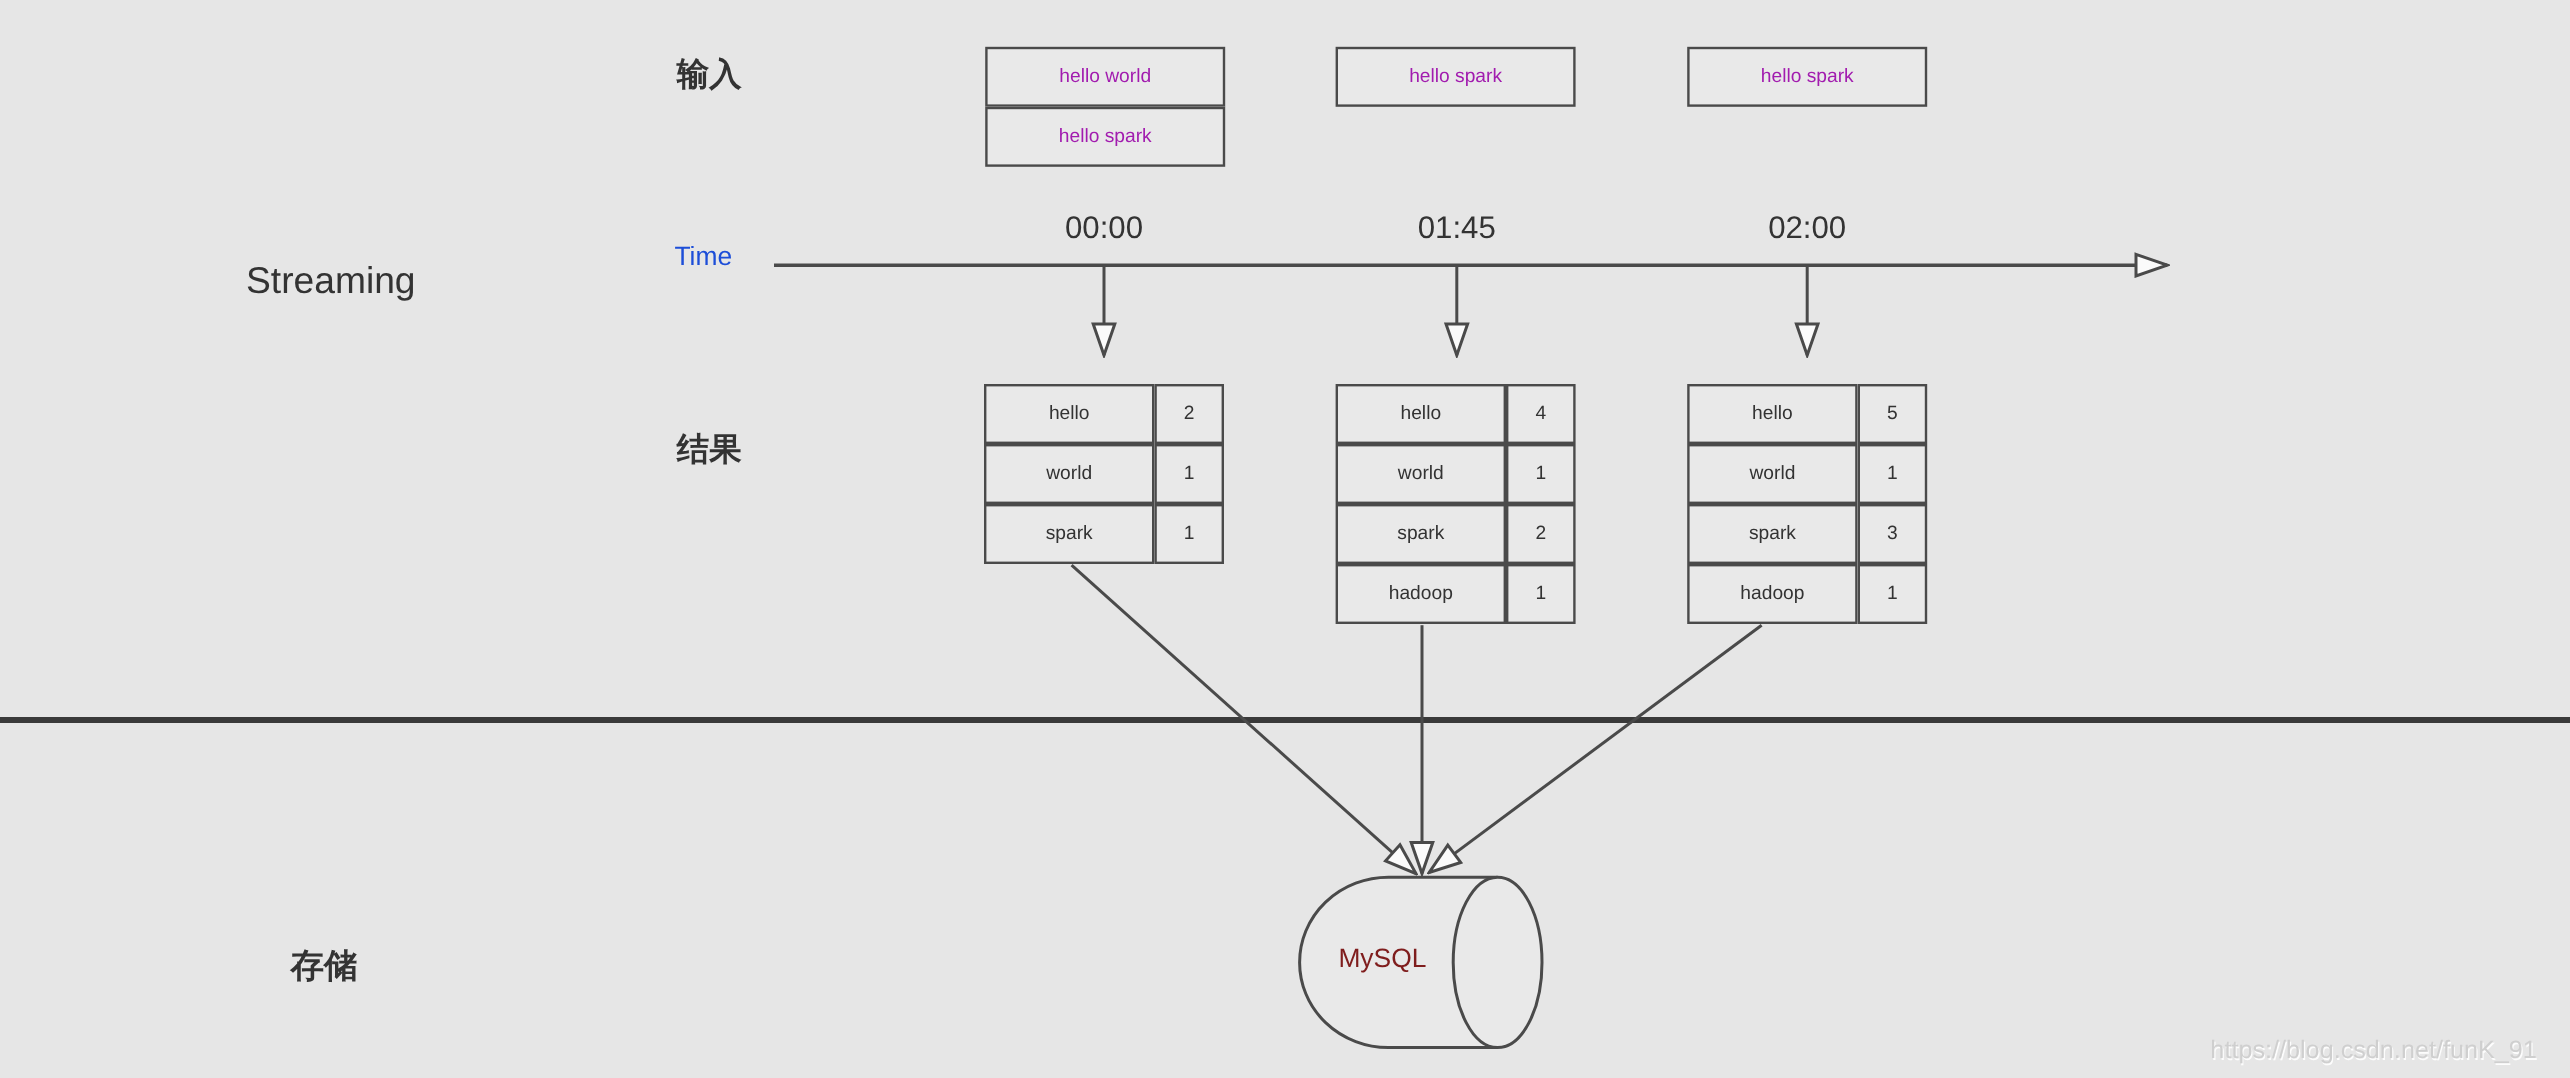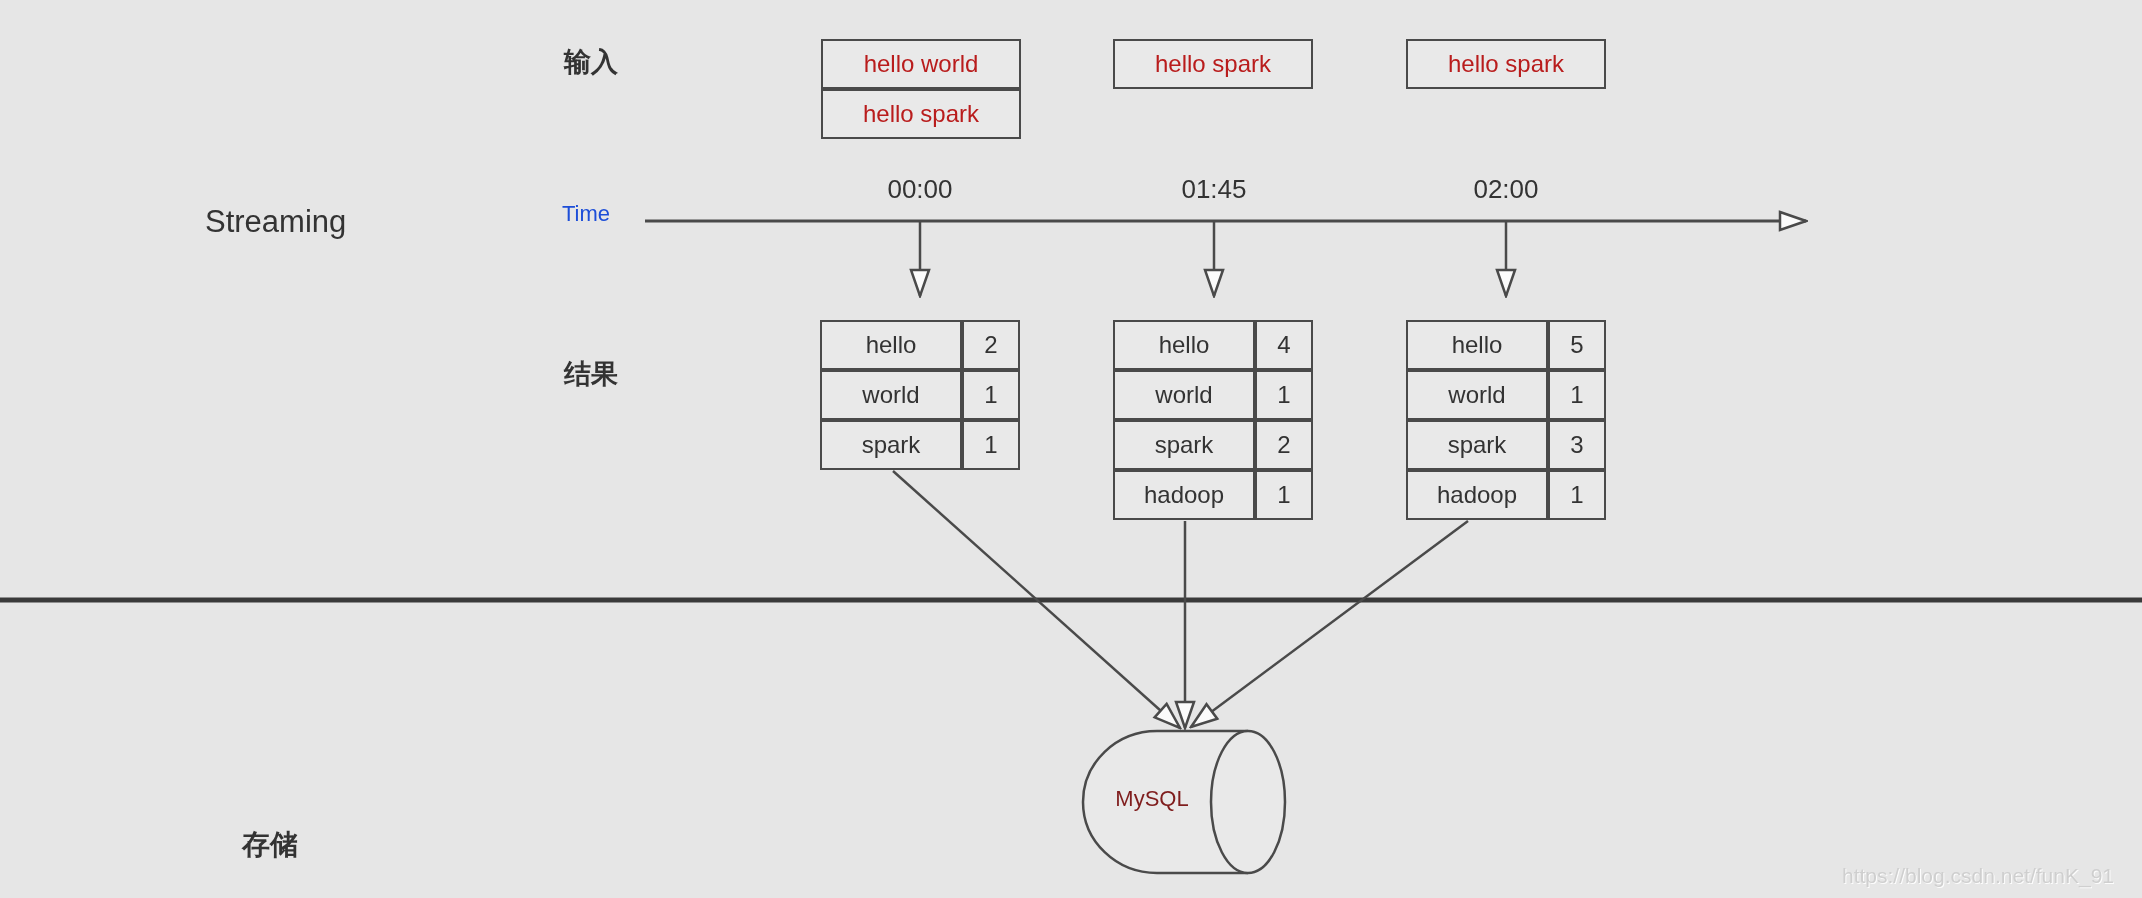--- a/index.html
+++ b/index.html
@@ -24,31 +24,31 @@
     font-size: 26px; color: #333333; white-space: nowrap;
   }
 
   .stack { width: 200px; }
   .stack-row {
     box-sizing: border-box;
     width: 200px; height: 50px;
     border: 2.5px solid #4a4a4a;
     background: #e9e9e9;
     display: flex; align-items: center; justify-content: center;
-    font-size: 24px; color: #b91c1c; text-align: right;
+    font-size: 16px; color: #a21caf; text-align: right;
   }
 
   .wc-table { width: 200px; }
   .wc-row { display: flex; height: 50px; }
   .wc-cell {
     box-sizing: border-box; height: 50px;
     border: 2.5px solid #4a4a4a;
     background: #e9e9e9;
     display: flex; align-items: center; justify-content: center;
-    font-size: 24px; color: #333333;
+    font-size: 16px; color: #333333;
   }
   .wc-word  { width: 142px; }
   .wc-count { width: 58px; }
 
   .db-label {
     width: 140px; text-align: center;
     font-size: 22px; color: #7f1d1d;
   }
 
   .watermark {
@@ -79,25 +79,25 @@
     <line x1="0" y1="600" x2="2142" y2="600" stroke="#3a3a3a" stroke-width="5"></line>
 
     <line x1="893" y1="471" x2="1180" y2="728" stroke="#4a4a4a" stroke-width="2.5" marker-end="url(#openArrow)"></line>
     <line x1="1185" y1="521" x2="1185" y2="728" stroke="#4a4a4a" stroke-width="2.5" marker-end="url(#openArrow)"></line>
     <line x1="1468" y1="521" x2="1191" y2="727" stroke="#4a4a4a" stroke-width="2.5" marker-end="url(#openArrow)"></line>
 
     <path d="M1248,731 L1157,731 A74,71 0 0 0 1157,873 L1248,873" fill="#e9e9e9" stroke="#4a4a4a" stroke-width="2.5"></path>
     <ellipse cx="1248" cy="802" rx="37" ry="71" fill="#e9e9e9" stroke="#4a4a4a" stroke-width="2.5"></ellipse>
   </svg>
 
-  <div class="abs side-label" style="left:205px; top:204px;">Streaming</div>
+  <div class="abs side-label" style="left:205px; top:216px;">Streaming</div>
   <div class="abs cjk-label" style="left:564px; top:44px;">输入</div>
   <div class="abs time-label" style="left:562px; top:201px;">Time</div>
   <div class="abs cjk-label" style="left:564px; top:356px;">结果</div>
-  <div class="abs cjk-label" style="left:242px; top:786px; font-size:28px;margin-top:40px;">存储</div>
+  <div class="abs cjk-label" style="left:242px; top:786px; font-size:28px;">存储</div>
 
   <div class="abs tick-label" style="left:850px; top:174px;">00:00</div>
   <div class="abs tick-label" style="left:1144px; top:174px;">01:45</div>
   <div class="abs tick-label" style="left:1436px; top:174px;">02:00</div>
 
   <div class="abs stack" style="left:821px; top:39px;">
     <div class="stack-row">hello world</div>
     <div class="stack-row">hello spark</div>
   </div>
   <div class="abs stack" style="left:1113px; top:39px;">

